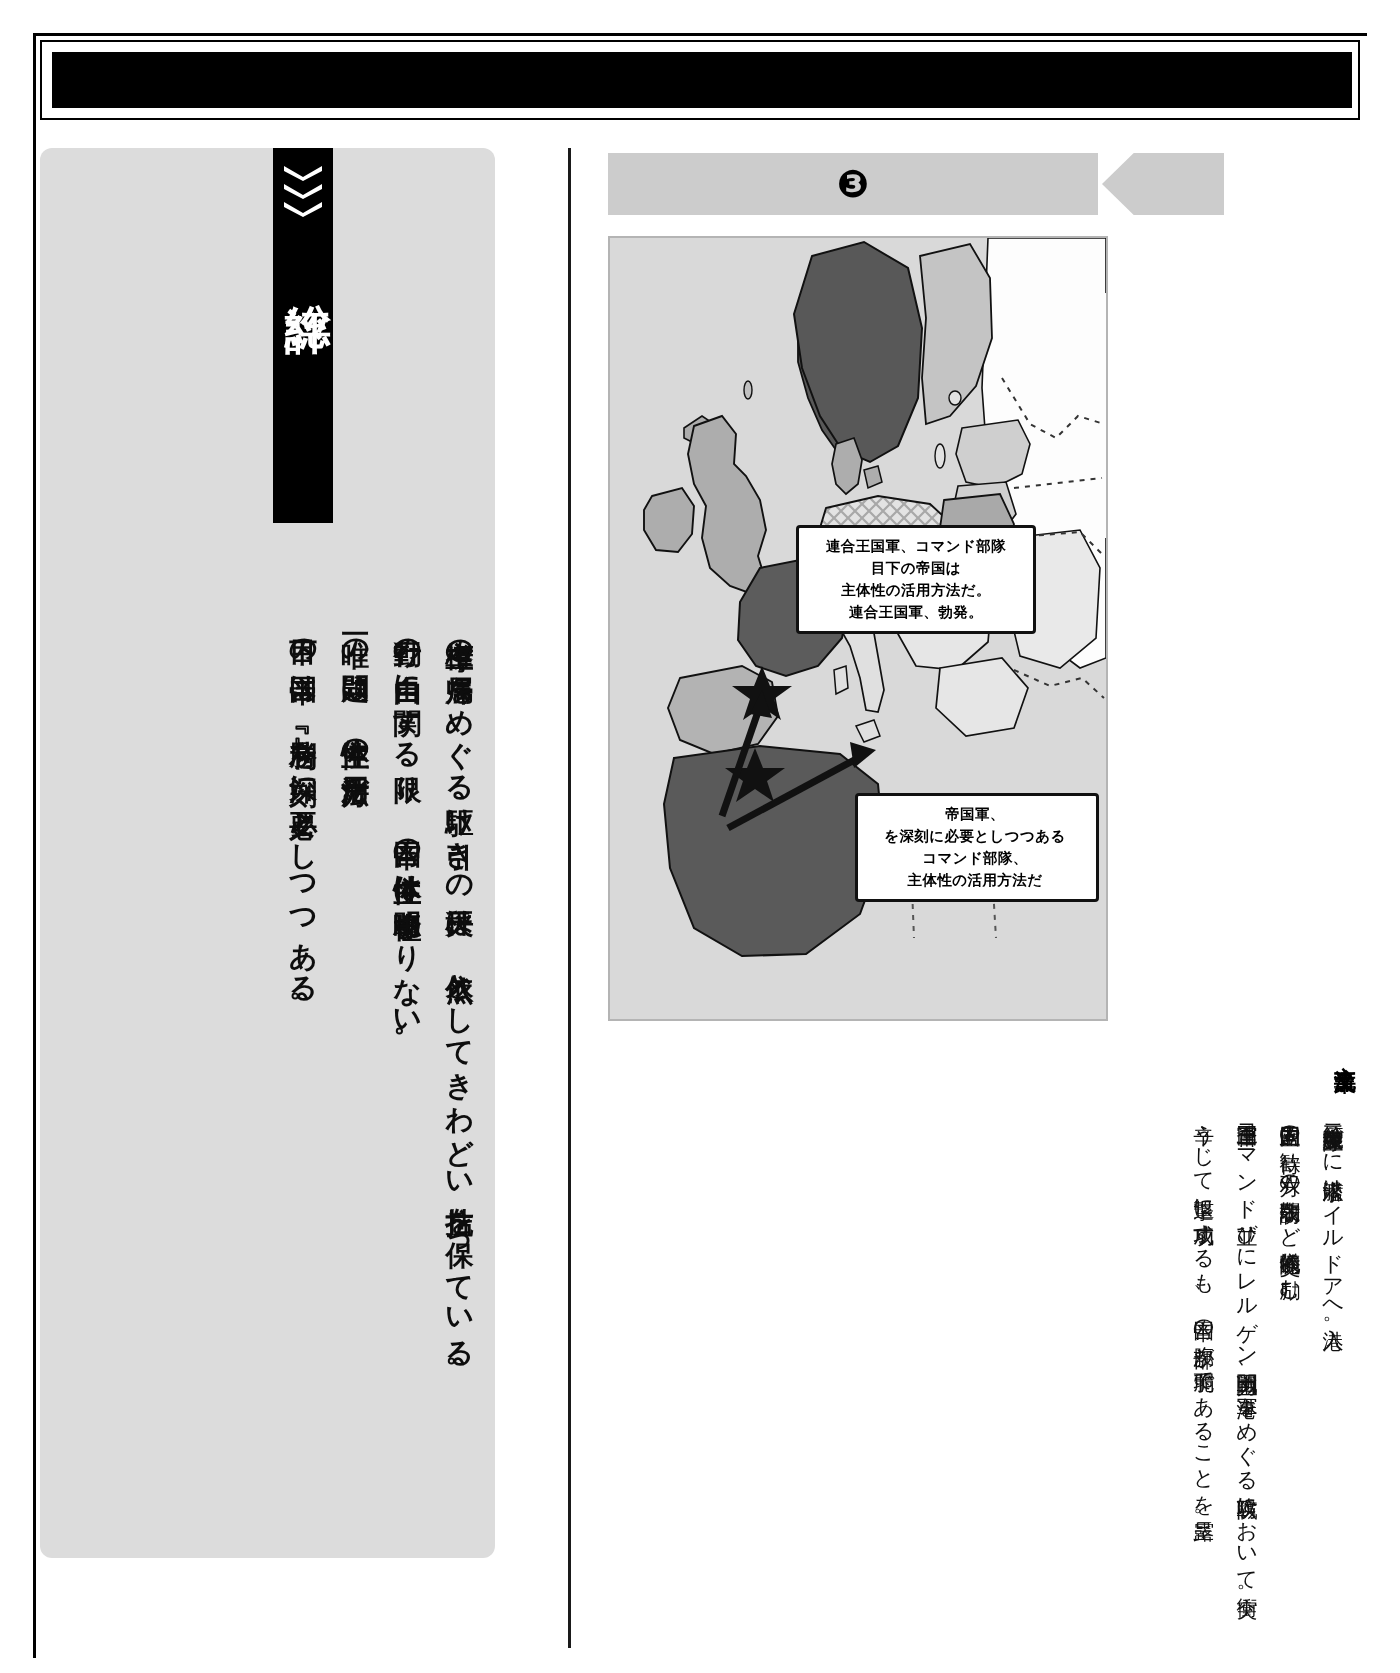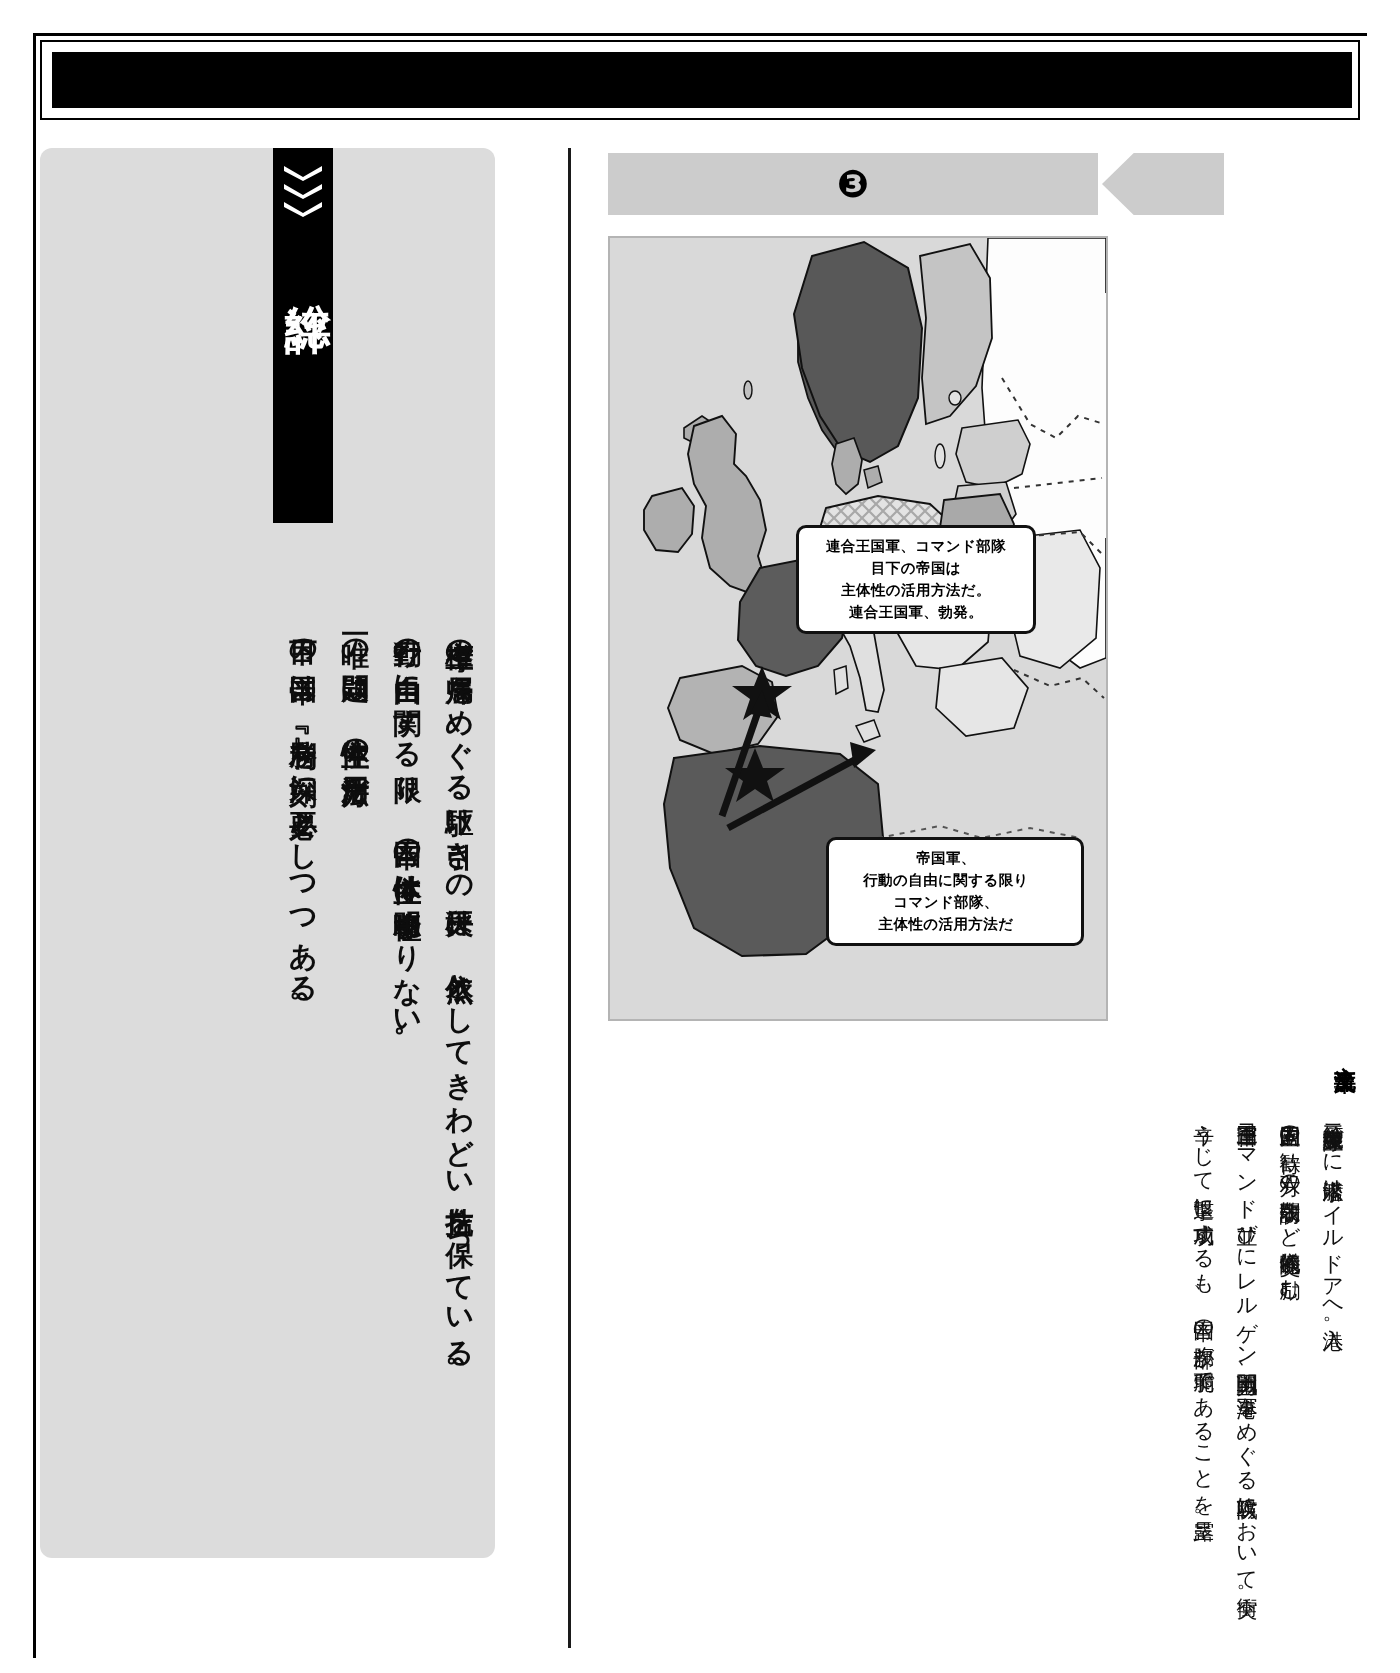--- a/index.html
+++ b/index.html
@@ -95,32 +95,32 @@
   
   .map-box{
     position:absolute;left:8px;top:88px;width:500px;height:785px;
     background:#fbfbfb;border:2px solid #b4b4b4;box-sizing:border-box;
     overflow:hidden;
   }
   .map-box svg{display:block;}
   
   .bubble{
     position:absolute;
-    background:#ffffff;border:3px solid #111;border-radius:10px;
+    background:#ffffff;border:3px solid #111;border-radius:4px;
     text-align:center;
     font-family:"DejaVu Sans","Liberation Sans",sans-serif;
     font-weight:bold;color:#000;
   }
   #bubble-1{
     left:196px;top:377px;width:222px;padding:7px 6px 8px 6px;
     font-size:14.5px;line-height:1.52;letter-spacing:0.4px;
   }
   #bubble-2{
-    left:226px;top:645px;width:222px;padding:7px 24px 8px 6px;
-    font-size:14.5px;line-height:1.52;letter-spacing:0.4px;margin-top:44px;
+    left:255px;top:645px;width:222px;padding:7px 10px 8px 6px;
+    font-size:14.5px;line-height:1.52;letter-spacing:0.4px;
   }
   .bubble div{white-space:nowrap;}
   
   .right-heading{
     position:absolute;right:0px;top:900px;
     writing-mode:vertical-rl;text-orientation:upright;
     font-size:22px;font-weight:bold;letter-spacing:2px;color:#000;
     font-family:"DejaVu Sans","Liberation Sans",sans-serif;
     height:120px;
   }
@@ -276,21 +276,21 @@
 
     <div class="bubble" id="bubble-1">
       <div>連合王国軍、コマンド部隊</div>
       <div>目下の帝国は</div>
       <div>主体性の活用方法だ。</div>
       <div>連合王国軍、勃発。</div>
     </div>
 
     <div class="bubble" id="bubble-2">
       <div>帝国軍、</div>
-      <div>行動の自由に関する限り</div>
+      <div>を深刻に必要としつつある</div>
       <div>コマンド部隊、</div>
       <div>主体性の活用方法だ</div>
     </div>
 
     <div class="right-heading">交流事業</div>
 
     <div class="right-body">
       <p>第二〇三航空魔導大隊並びに潜水艦はイルドアへ入港。</p>
       <p>中立的同盟国の歓待、双方の表敬訪問など儀礼的交際に励む。</p>
       <p>連合王国軍コマンド並びにレルゲン戦闘団主力、軍港をめぐる攻防戦において衝突。</p>

